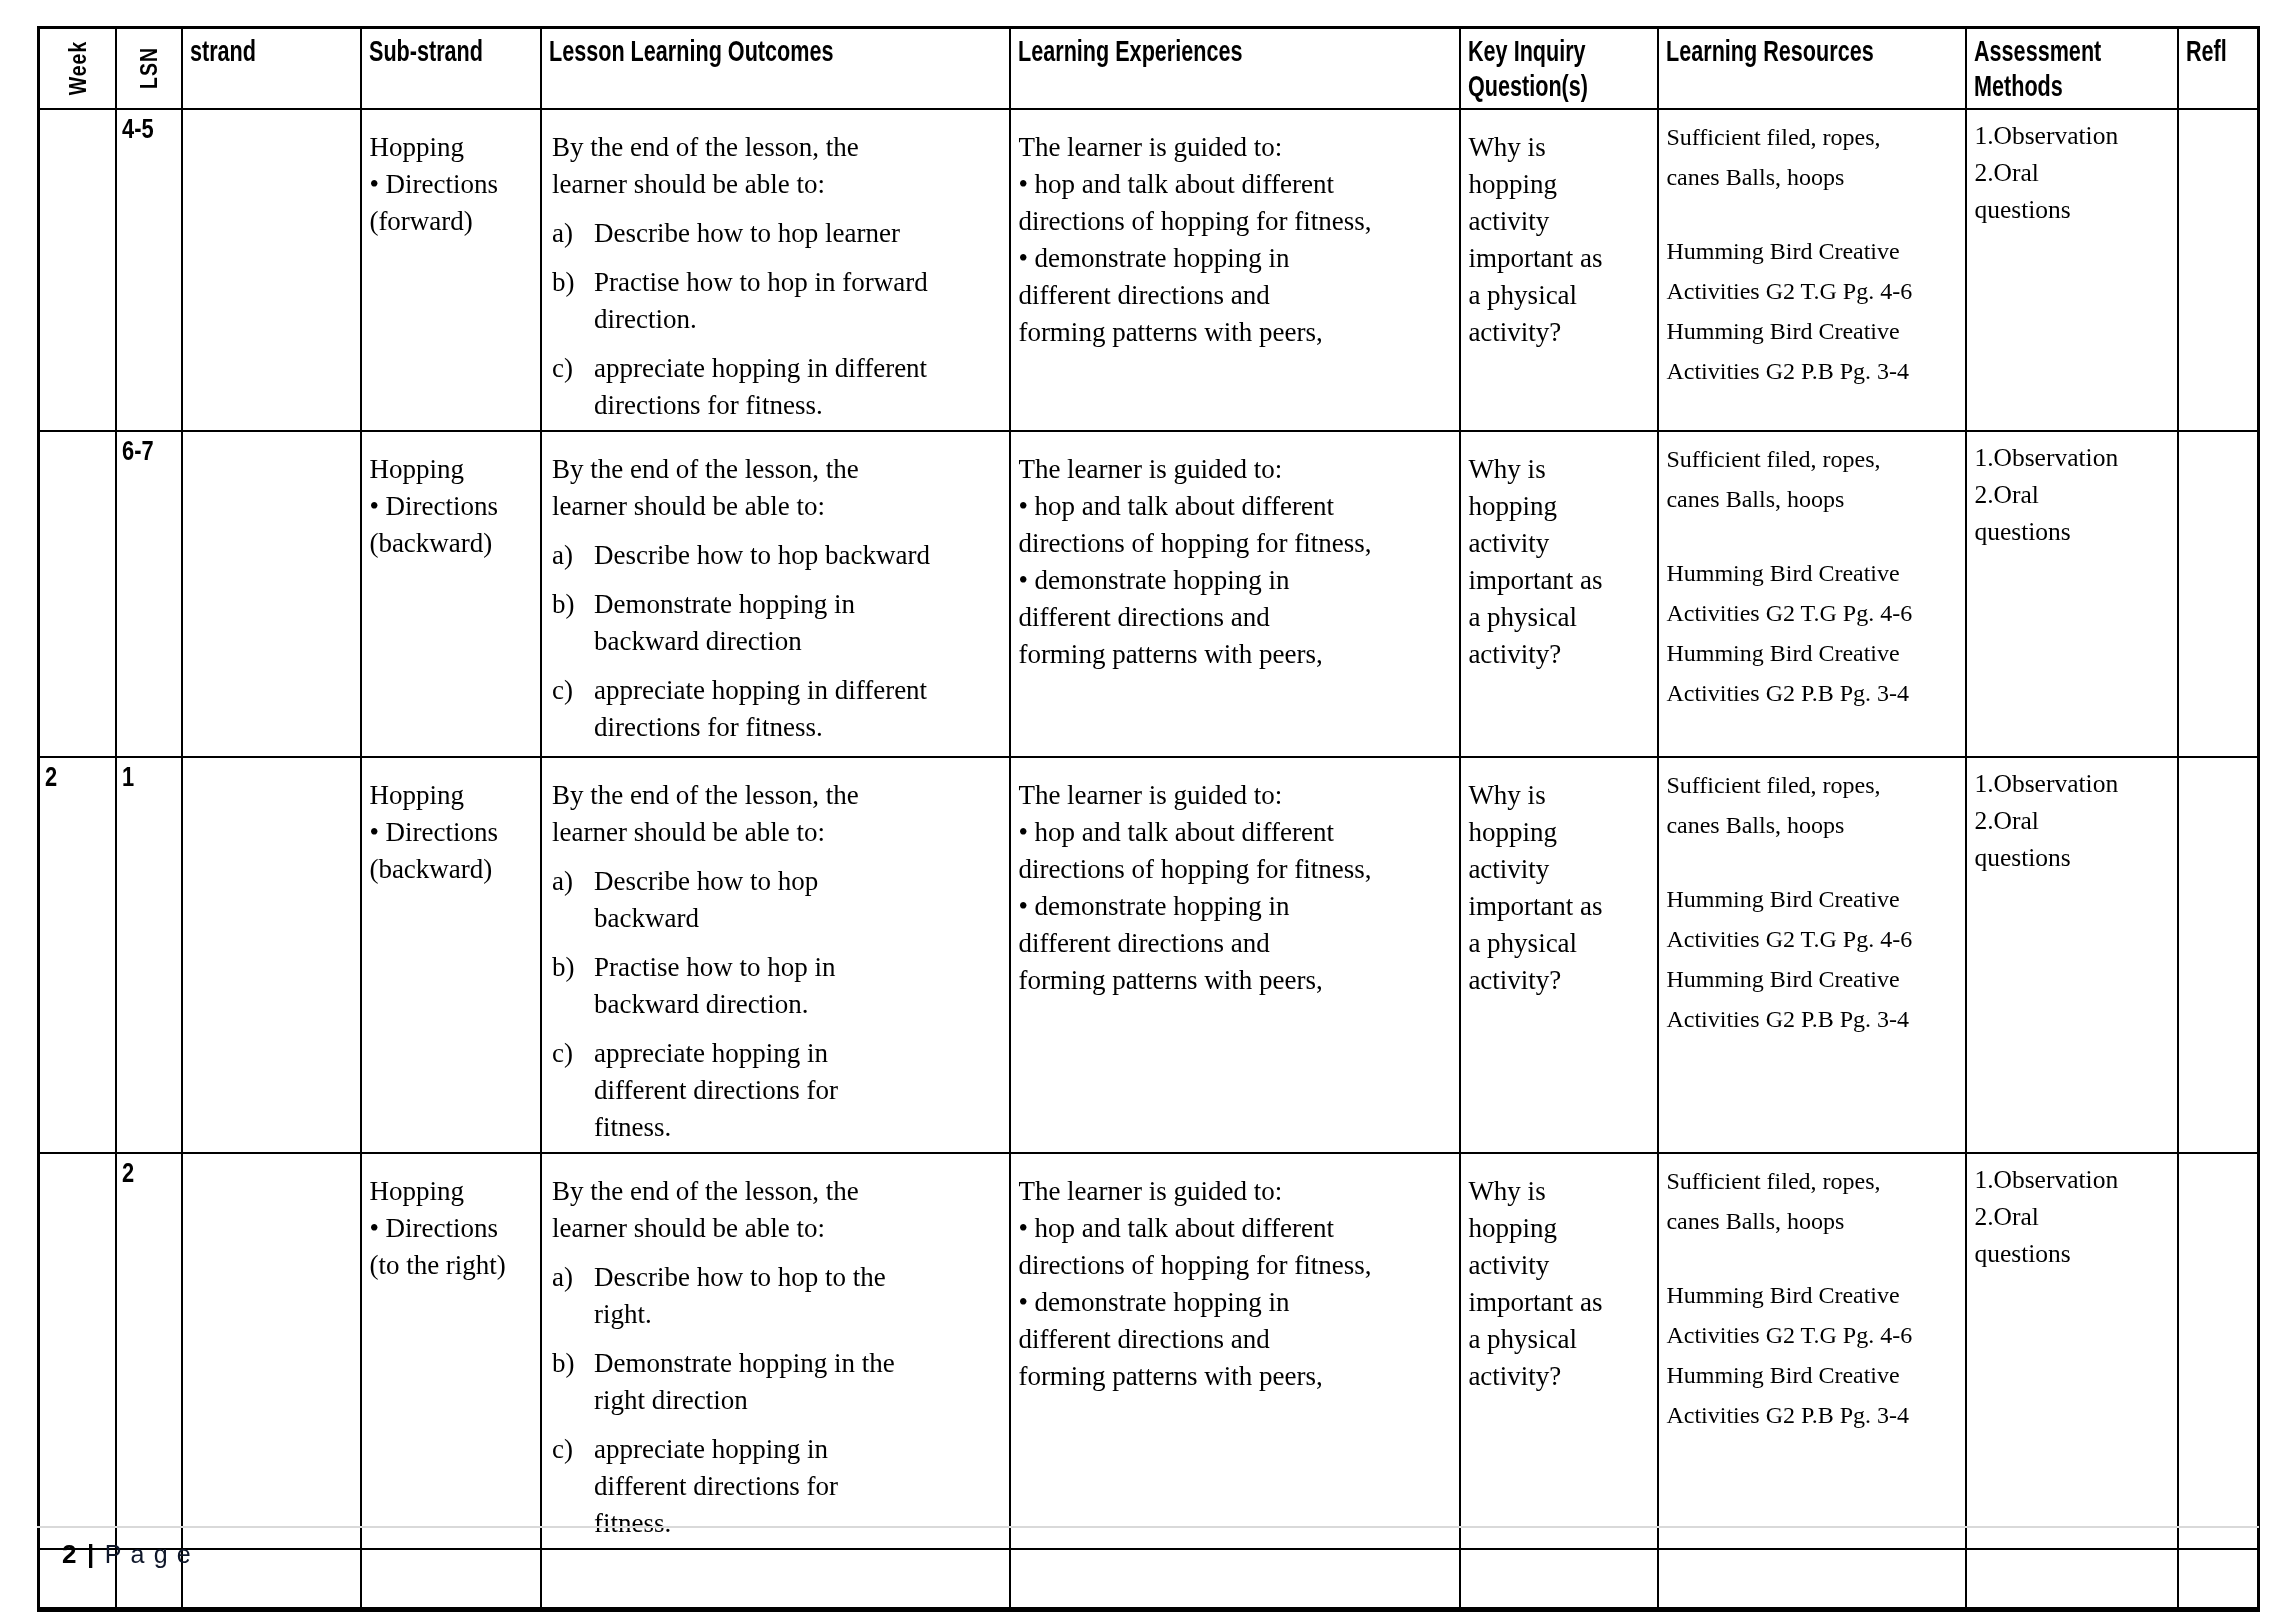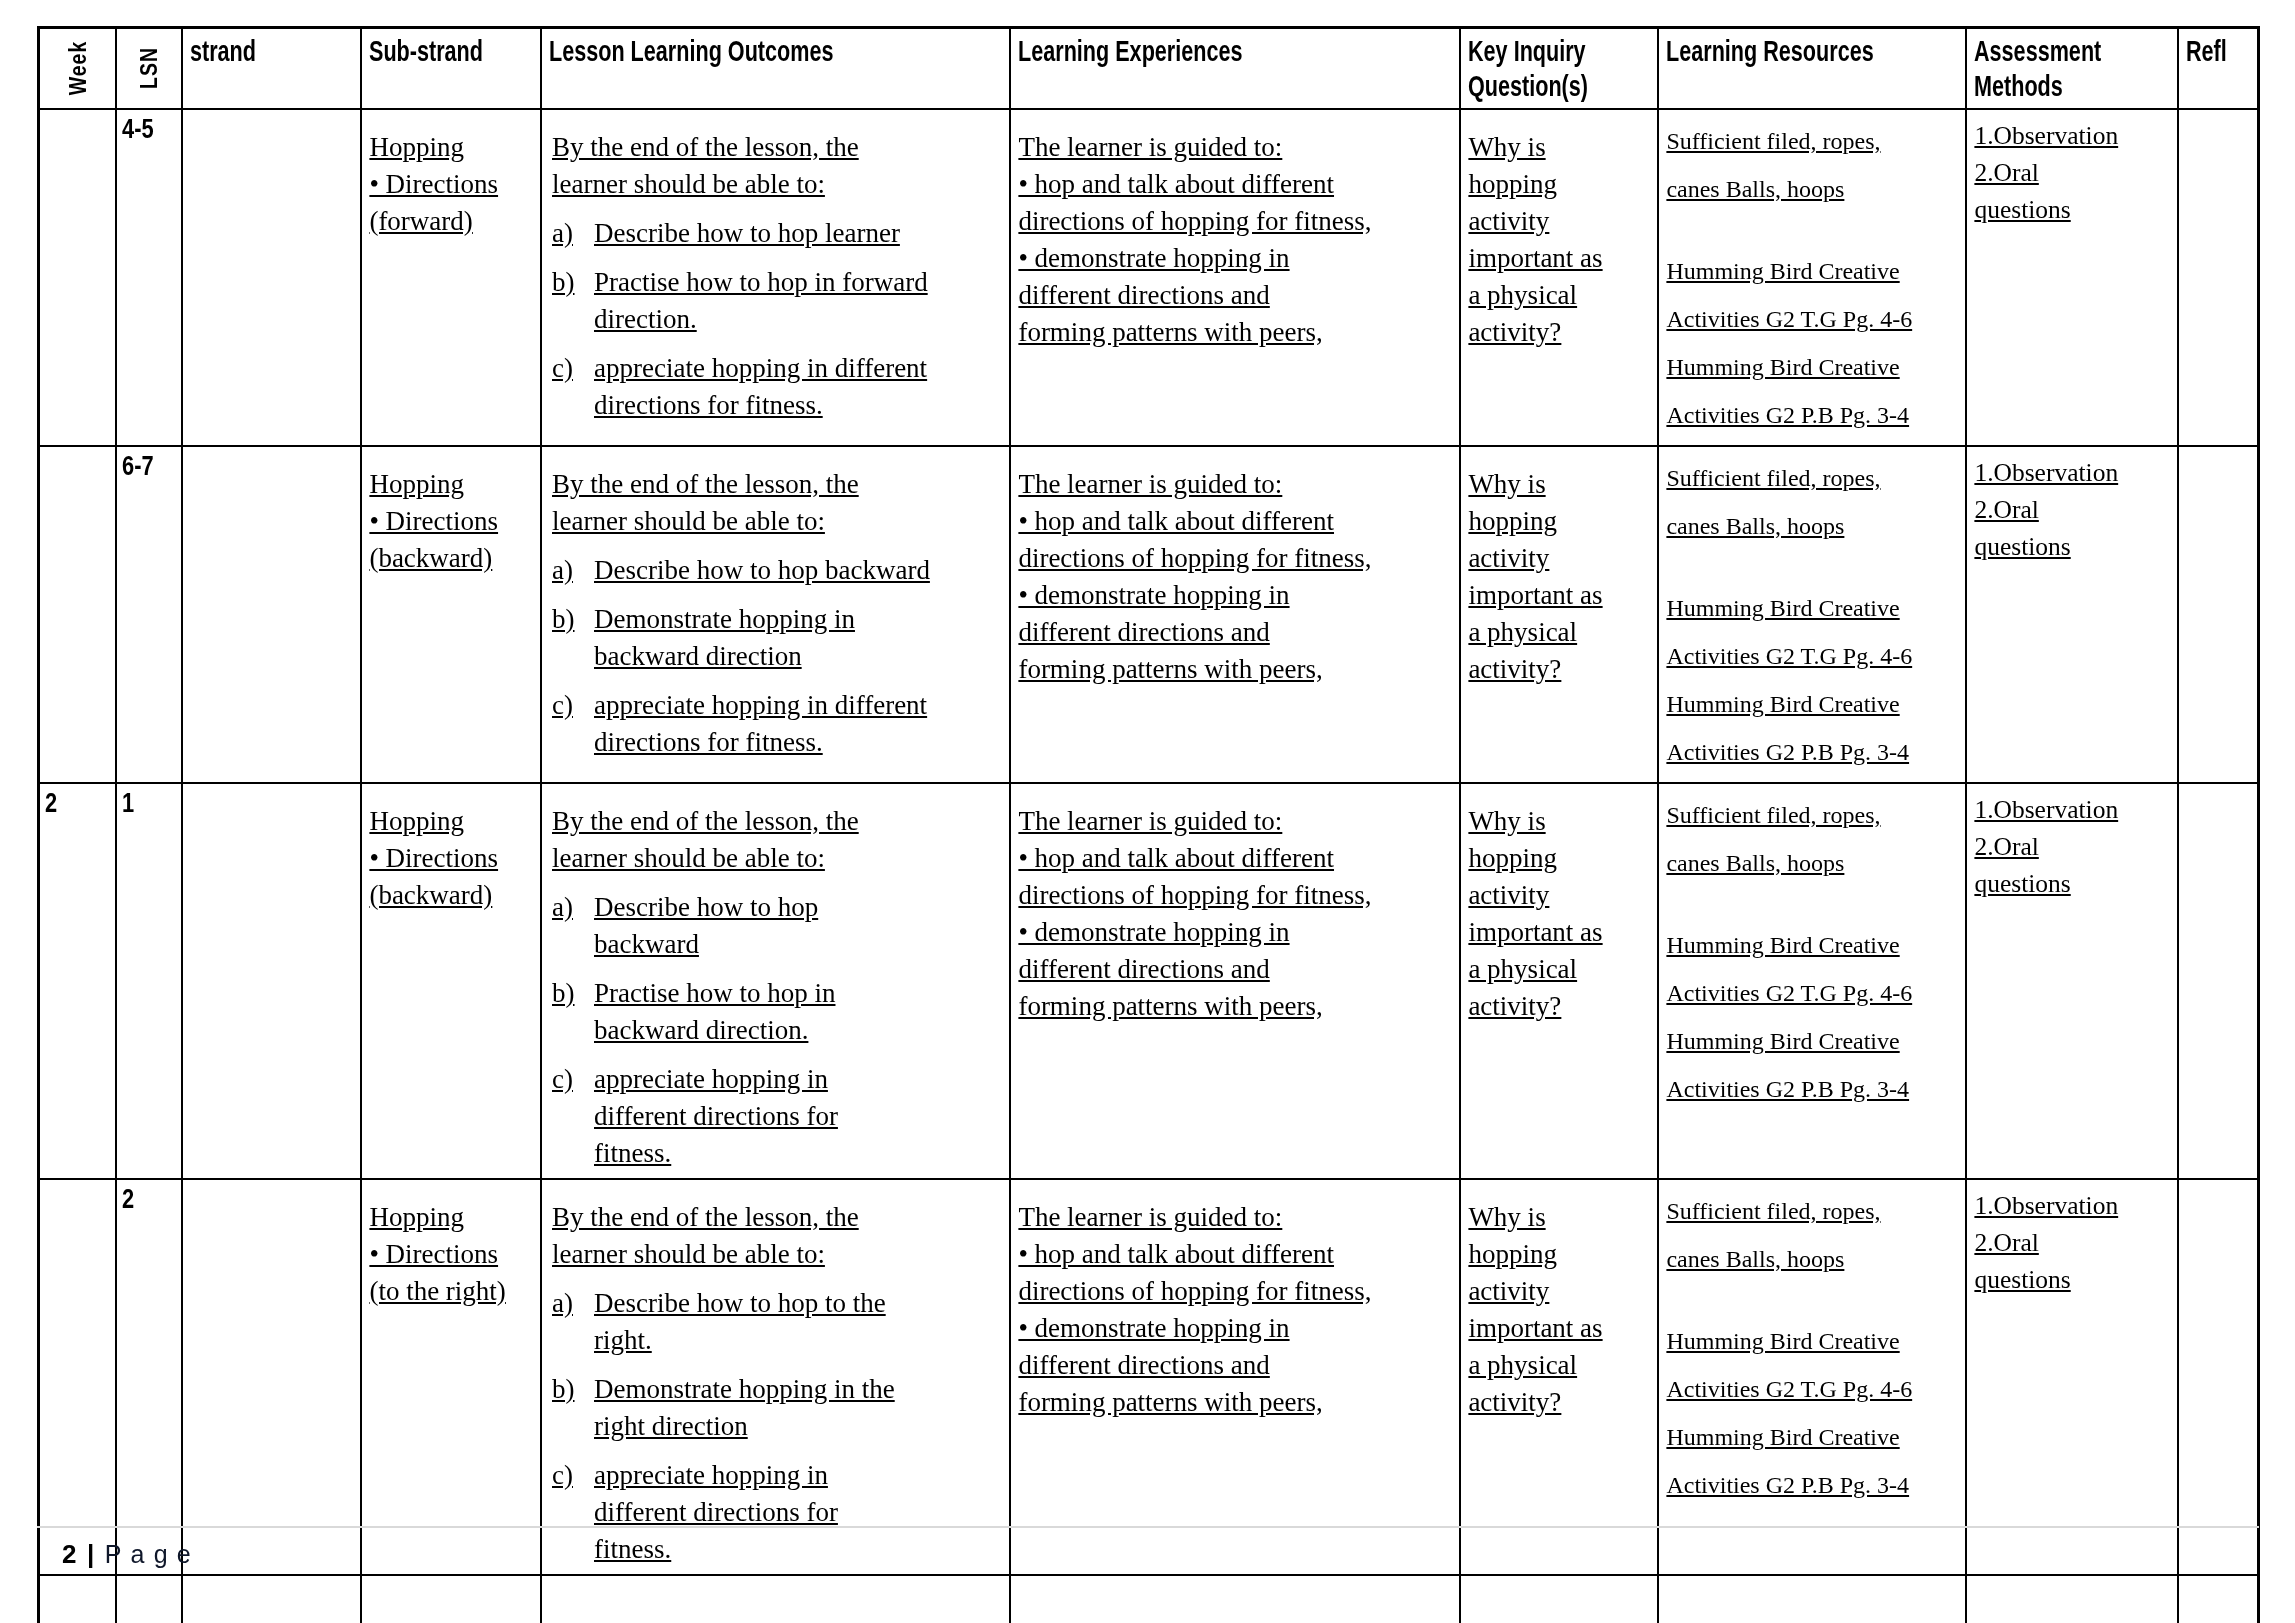--- a/index.html
+++ b/index.html
@@ -1,36 +1,36 @@
 <!DOCTYPE html>
 <html style="font-size:10.5px"><head>
 <meta charset="utf-8">
 <style>
   html,body{margin:0;padding:0;background:#ffffff;}
   .page{position:relative;width:2295px;height:1623px;background:#fff;color:#000;
         font-family:"Liberation Serif","DejaVu Serif",serif;overflow:hidden;}
   table.scheme{position:absolute;left:37px;top:26px;width:2218px;table-layout:fixed;
         border-collapse:collapse;border:3.3px solid #000;border-bottom:5.2px solid #000;}
-  th,td{border:2px solid #000;vertical-align:top;padding:6.5px 7.9px;overflow:hidden;text-decoration:underline;}
+  th,td{border:2px solid #000;vertical-align:top;padding:6.5px 7.9px;overflow:hidden;}
   thead tr{height:73px;}
   tbody tr:nth-child(1){height:288px;padding-left:43px;}
   tbody tr:nth-child(2){height:326px;}
   tbody tr:nth-child(3){height:393px;}
   tbody tr:nth-child(4){height:383px;}
   tbody tr:nth-child(5){height:60px;}
   th.hc{text-align:left;vertical-align:top;padding:5.2px 7.9px;}
   th.col-week,th.col-lsn{text-align:center;vertical-align:middle;padding:1.3px;}
   .hdr{display:inline-block;font-family:"Liberation Sans",sans-serif;font-weight:700;
        font-size:30px;line-height:1.15;transform:scaleX(0.72);transform-origin:0 0;white-space:nowrap;}
   .vhdr{display:inline-block;writing-mode:vertical-rl;transform:rotate(180deg) scale(0.95,0.78);
        font-family:"Liberation Sans",sans-serif;font-weight:700;font-size:25px;letter-spacing:1.3px;}
   .num{display:inline-block;font-family:"Liberation Sans",sans-serif;font-weight:700;
        font-size:28px;line-height:1.1;transform:scaleX(0.78);transform-origin:0 0;}
   .serif{font-size:27px;line-height:37px;margin-top:12px;}
-  .res{font-size:24px;line-height:48px;}
+  .res{font-size:24px;line-height:40px;}
   .assess{font-size:25.5px;line-height:37px;}
   .gap{height:34px;}
   .item{display:flex;align-items:flex-start;}
   .marker{flex:0 0 42px;}
   .itext{flex:1 1 auto;}
   .c-outcomes{padding-left:10.5px;}
   .c-week,.c-lsn{padding:3.9px 5.2px;}
   .pfoot{position:absolute;left:37px;top:1526px;width:2222px;}
   .frule{height:2px;background:#d9d9d9;}
   .ftext{margin-top:10.5px;margin-left:25px;font-family:"Liberation Sans",sans-serif;

